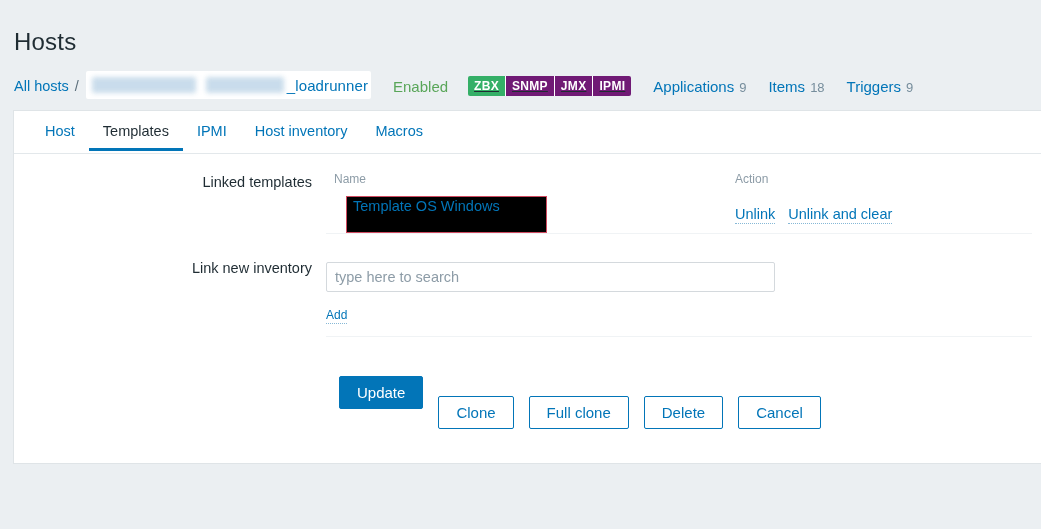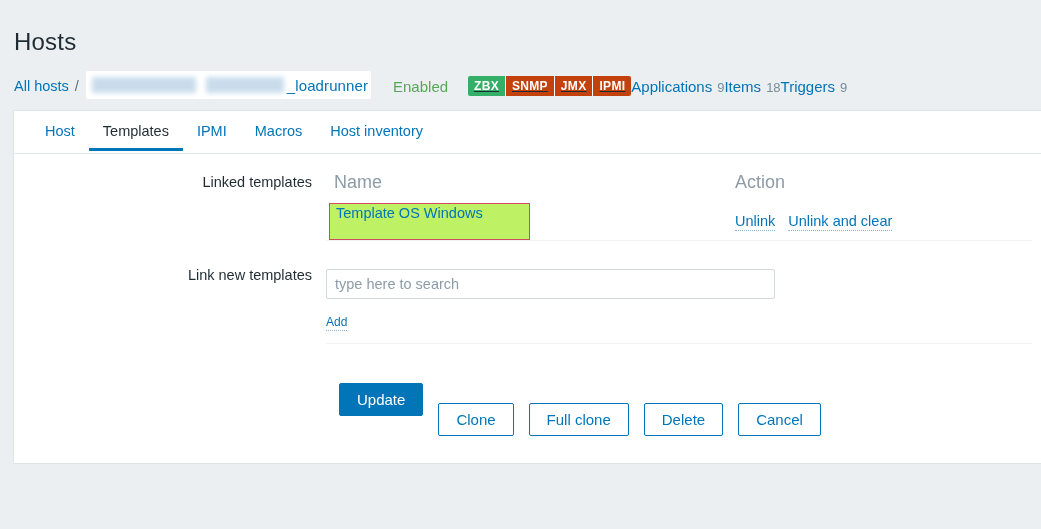--- a/index.html
+++ b/index.html
@@ -99,27 +99,28 @@
     text-decoration: underline;
   }
   .avail-badge {
     display: inline-flex;
     align-items: center;
     justify-content: center;
     color: #ffffff;
     padding: 0 6px;
     min-width: 24px;
     height: 20px;
-    background: #c2410c;
+    background: #701a75;
     cursor: pointer;
   }
   .avail-badge.is-on { background: #34af67; }
   .avail-badge + .avail-badge { border-left: 1px solid #ffffff; }
 
   .count-link {
+    margin-left: 22px;
     color: #0275b8;
     font-size: 15px;
     text-decoration: none;
     cursor: pointer;
   }
   .count-num {
     color: #768d9c;
     font-size: 13px;
     margin-left: 5px;
   }
@@ -194,42 +195,42 @@
   
   #linked-table {
     width: 706px;
     border-collapse: collapse;
     font-size: 14.5px;
   }
   #linked-table th {
     text-align: left;
     font-weight: normal;
     color: #8d9ca7;
-    font-size: 18px;
+    font-size: 12px;
     padding: 4px 8px 9px 8px;
   }
   #linked-table th.col-name { width: 385px; }
   #linked-table td {
     padding: 0 8px 0 8px;
     vertical-align: middle;
     height: 38px;
     border-bottom: 1px solid #f0f3f5;
   }
   #linked-table td.cell-name { padding: 0; }
   .template-chip {
     display: inline-flex;
     align-items: center;
     box-sizing: border-box;
     height: 37px;
     width: 201px;
-    margin-left: 3px;
+    margin-left: 20px;
     padding: 0 5px 16px 6px;
     border: 1px solid #d04a60;
     color: #0275b8;
-    background: #bef264;
+    background: #000000;
     cursor: pointer;
   }
   .action-cell { padding-left: 8px; }
   .dotted-link {
     color: #0275b8;
     text-decoration: none;
     border-bottom: 1px dotted #86b8d6;
     cursor: pointer;
     padding-bottom: 1px;
     text-align: center;
@@ -337,22 +338,22 @@
 
   </div>
 </div>
 
 <div id="content-card">
 
   <div id="tab-bar">
     <a class="tab">Host</a>
     <a class="tab is-active">Templates</a>
     <a class="tab">IPMI</a>
+    <a class="tab">Host inventory</a>
     <a class="tab">Macros</a>
-    <a class="tab">Host inventory</a>
   </div>
 
   <div id="form-area">
 
     <div class="form-row">
       <div class="form-label">Linked templates</div>
       <div class="form-field">
         <table id="linked-table">
           <thead>
             <tr>
@@ -369,21 +370,21 @@
                 <a class="dotted-link">Unlink</a>
                 <a class="dotted-link">Unlink and clear</a>
               </td>
             </tr>
           </tbody>
         </table>
       </div>
     </div>
 
     <div class="form-row" id="link-new-row">
-      <div class="form-label">Link new templates</div>
+      <div class="form-label">Link new inventory</div>
       <div class="form-field">
         <div id="link-new-inner">
           <div id="search-line">
             <input id="template-search" type="text" placeholder="type here to search" style="">
           </div>
           <div id="add-line">
             <a class="dotted-link">Add</a>
           </div>
         </div>
       </div>

